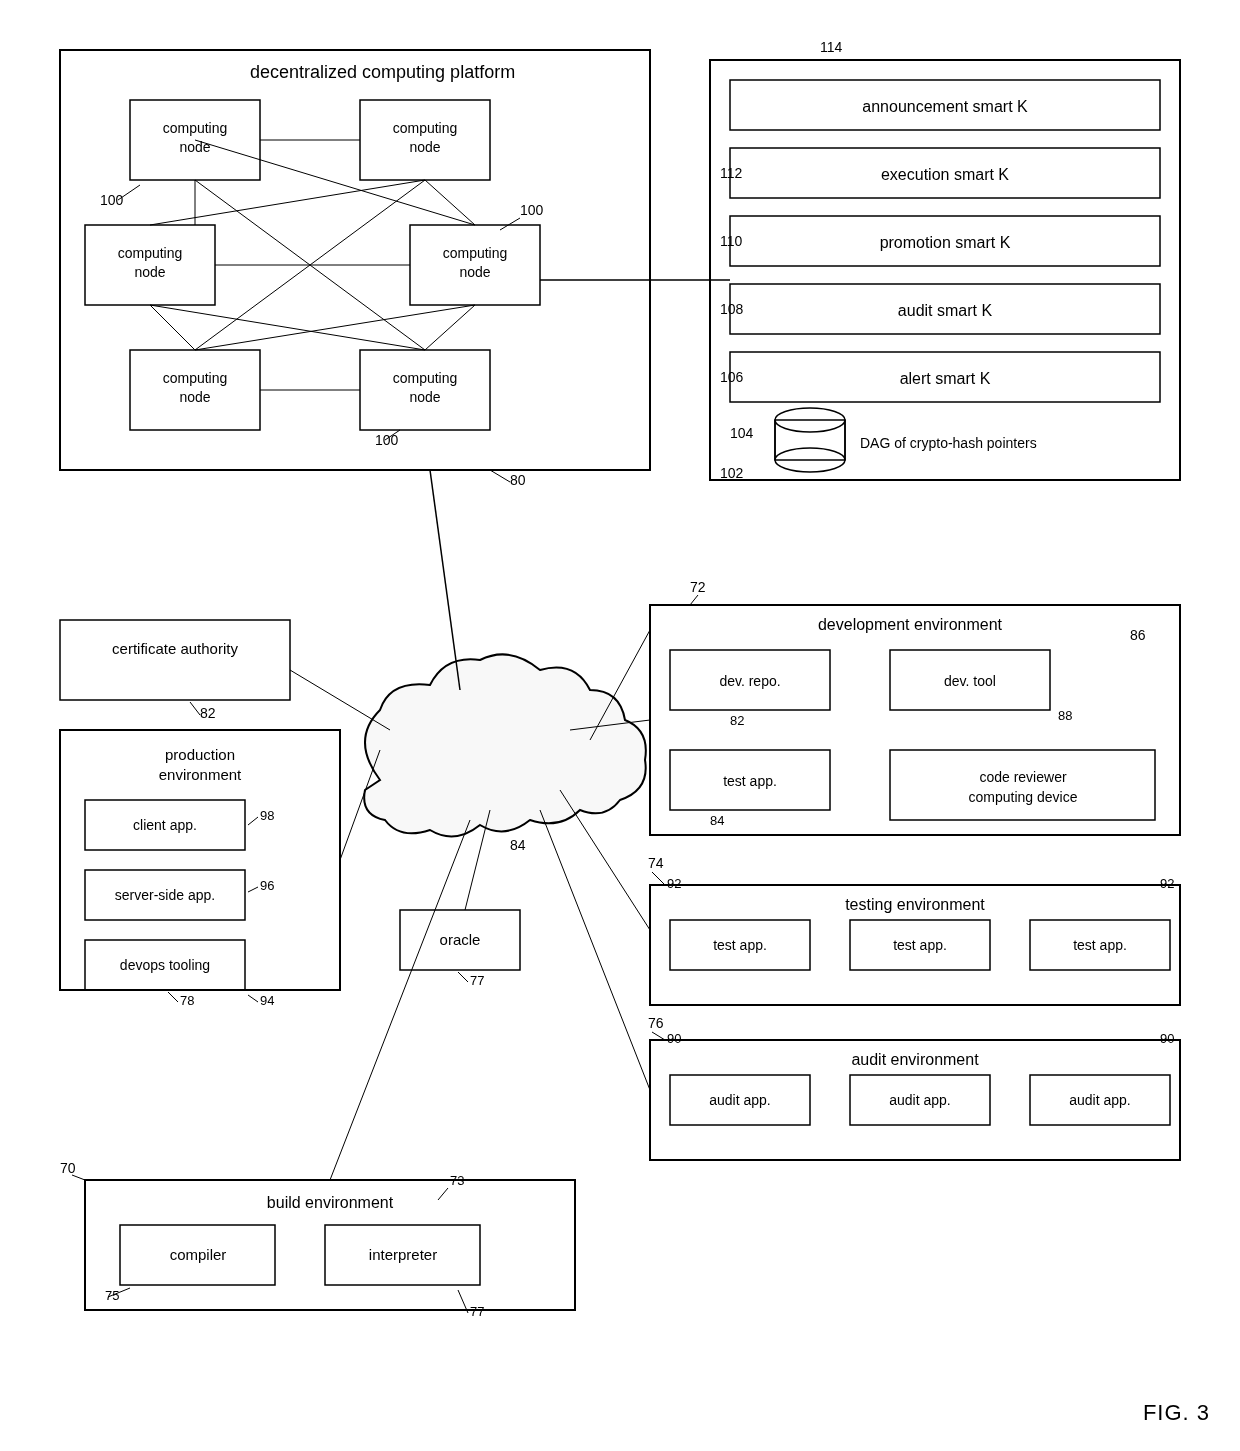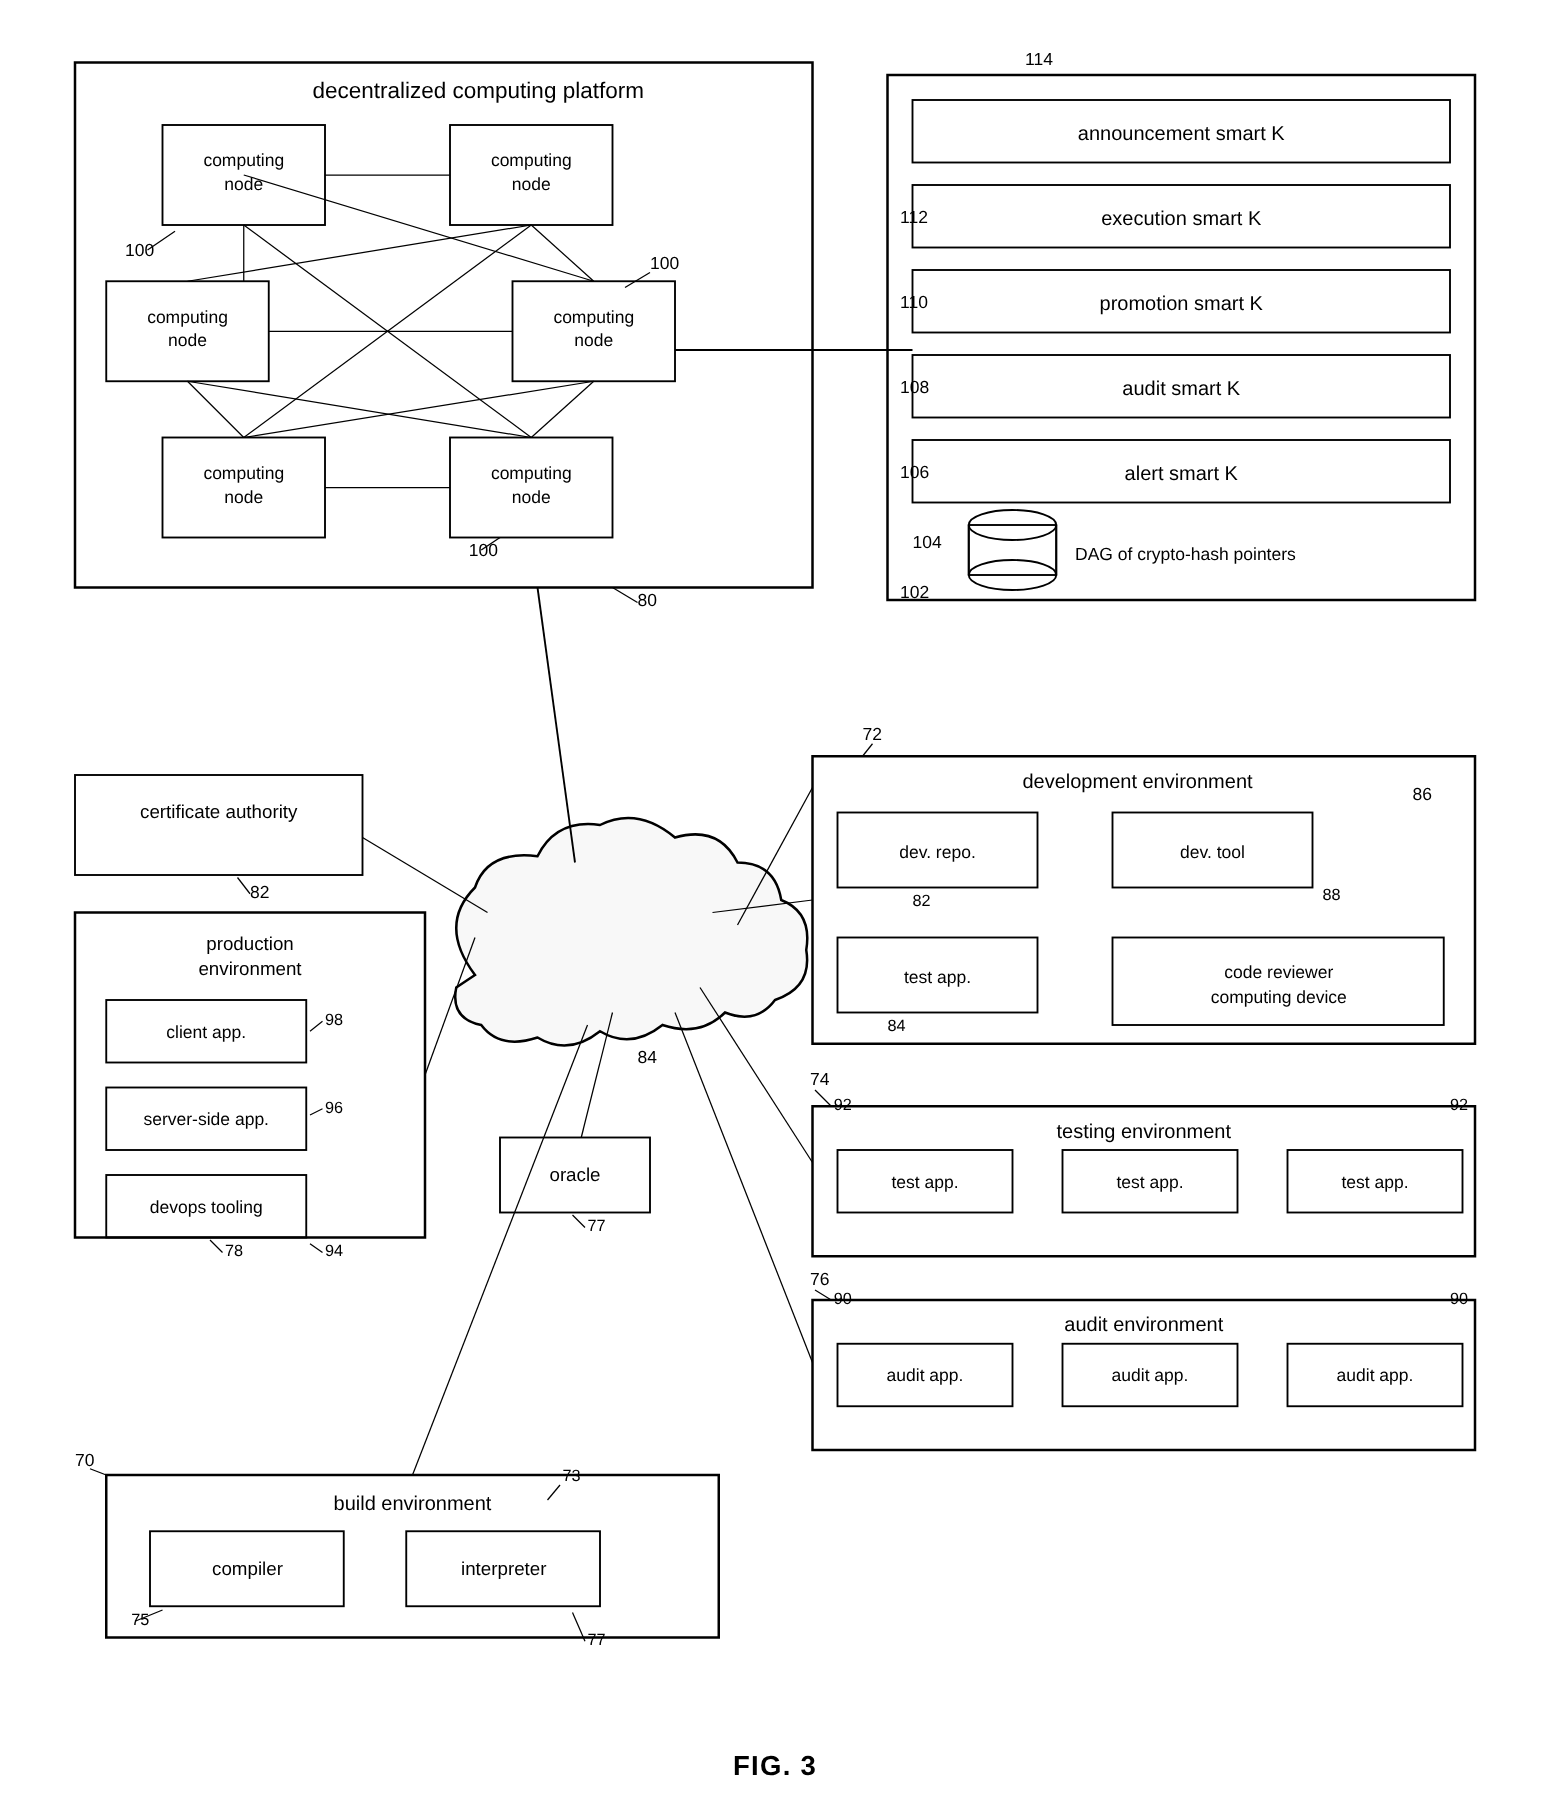--- a/index.html
+++ b/index.html
@@ -20,23 +20,23 @@
     }
 
     
     .diagram-svg {
       width: 1180px;
       height: 1360px;
       display: block;
     }
 
     .fig-label {
-      text-align: center;
+      text-align: right;
       font-size: 22px;
-      font-weight: bold;
+      font-weight: normal;
       margin-top: 10px;
       letter-spacing: 1px;
     }
 
     
   </style>
 </head>
 <body>
 
 <div class="page-container">

